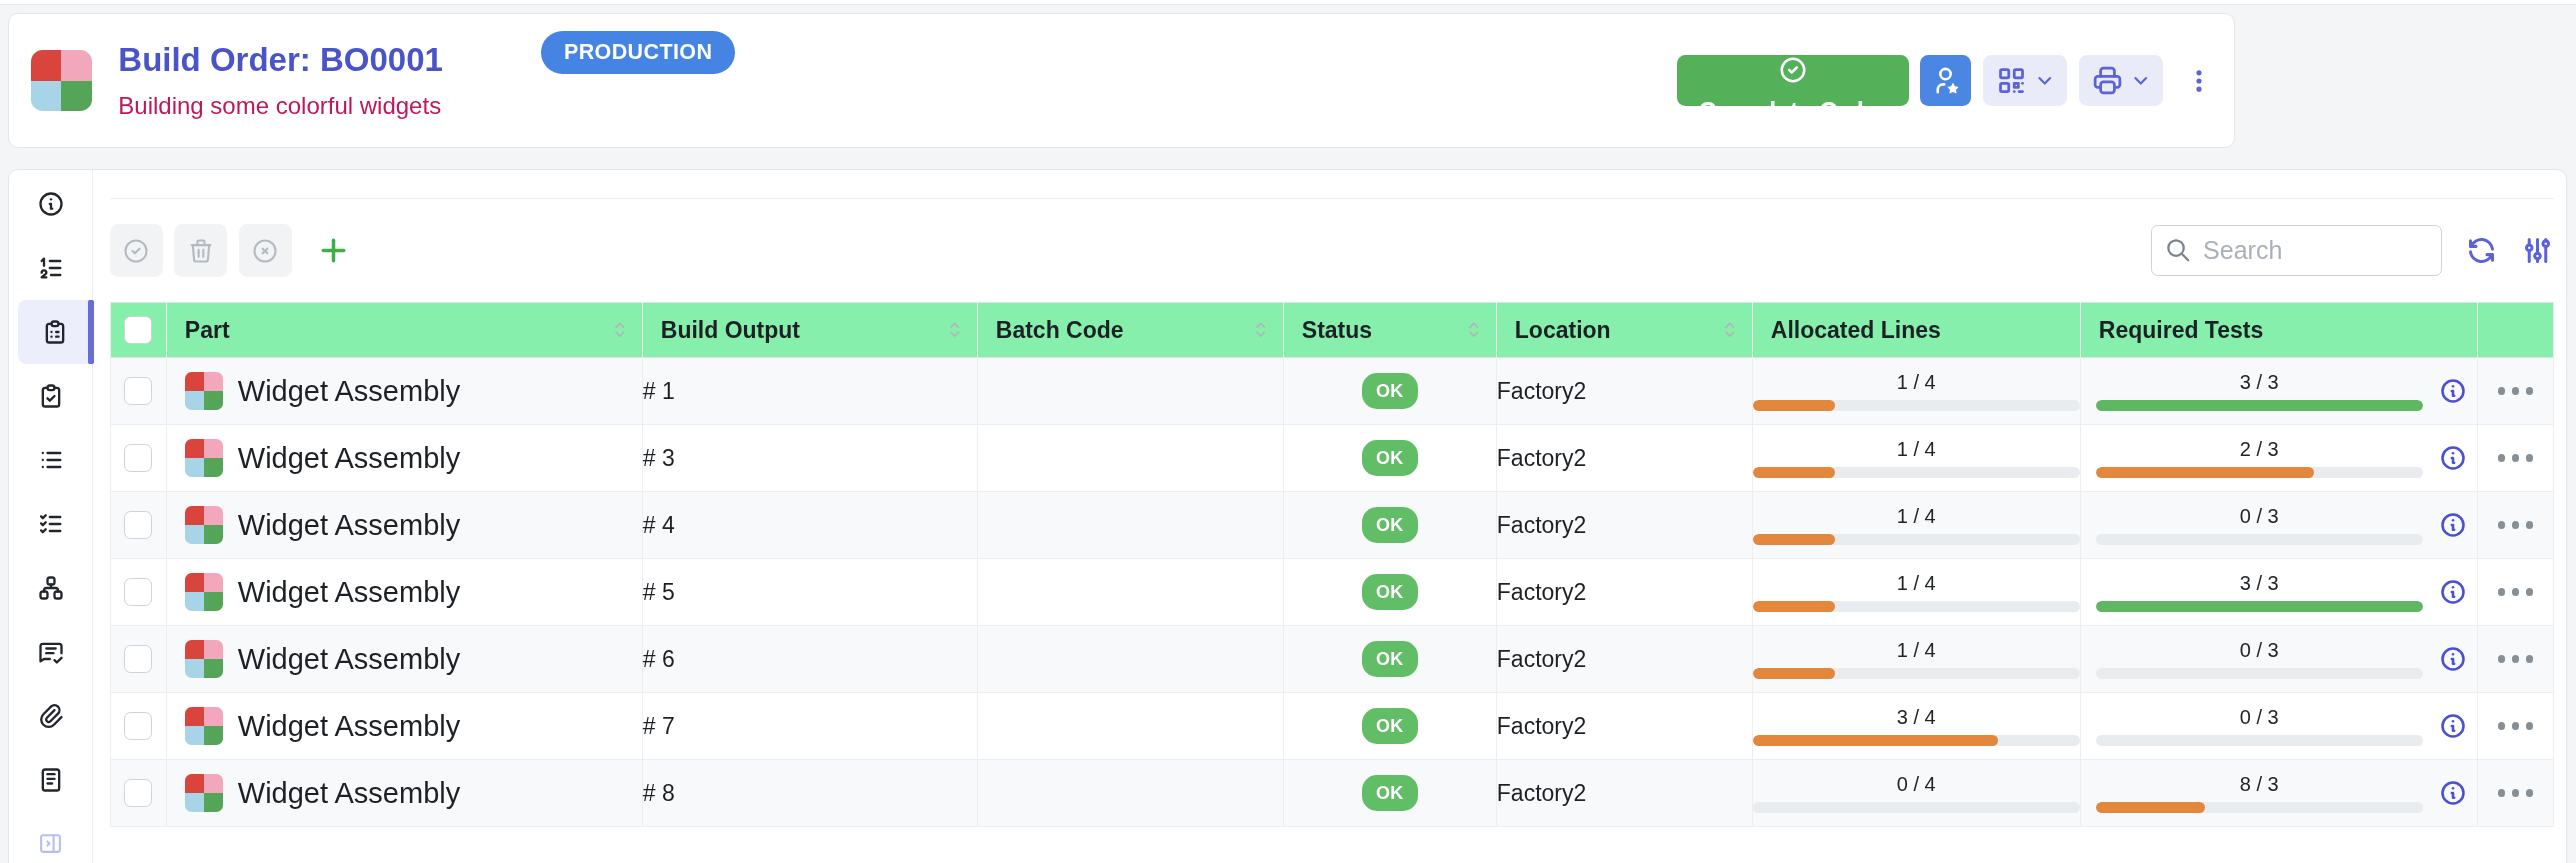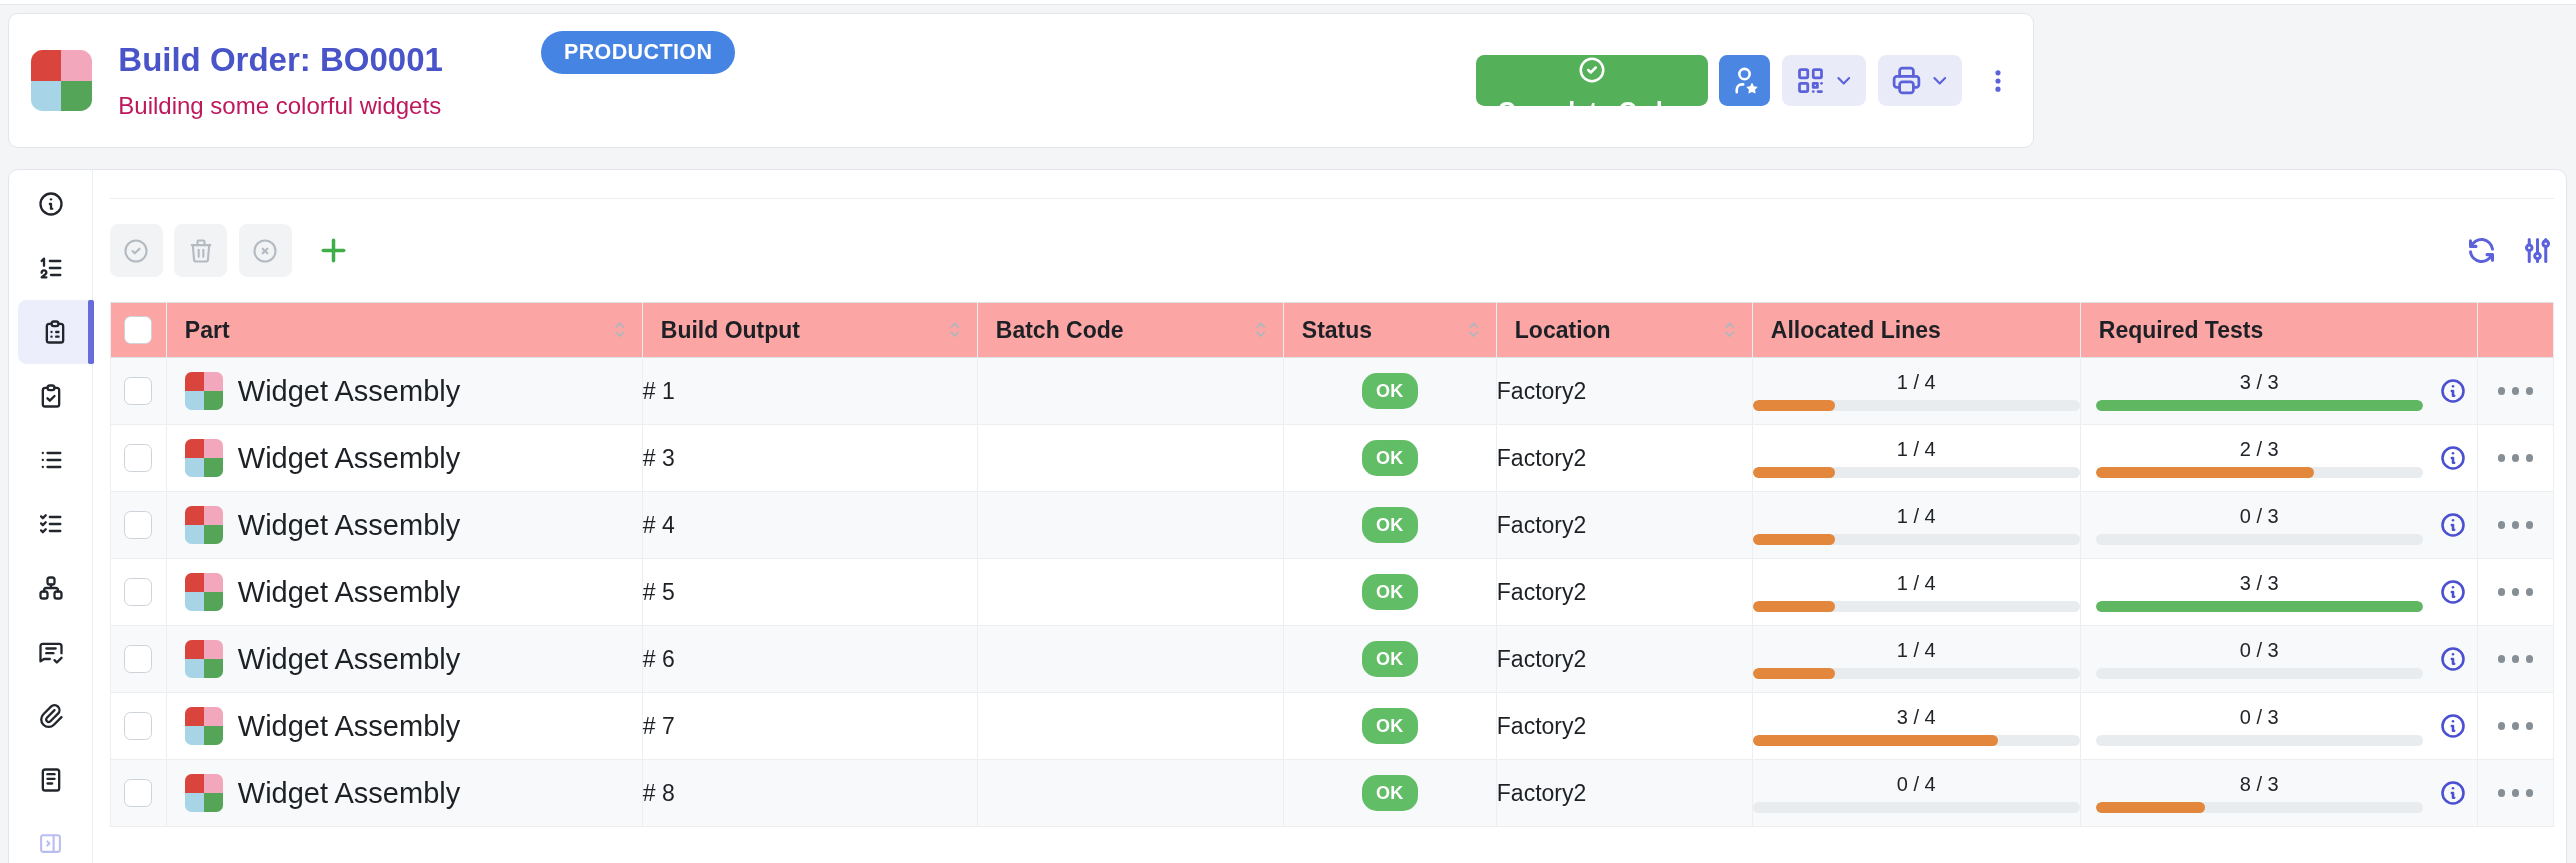--- a/index.html
+++ b/index.html
@@ -18,21 +18,21 @@
     background:#f4f5f7;
     color:#212529;
     font-size:23px;
     position:relative;
   }
   svg{display:block;}
   .top-strip{height:5px;background:#ffffff;border-bottom:1.7px solid #e7e9ec;}
 
   
   .header-card{
-    position:absolute;left:8.3px;top:13.2px;width:2026px;height:135px;
+    position:absolute;left:8.3px;top:13.2px;width:2227px;height:135px;
     background:#fff;border:1.7px solid #e2e5e9;border-radius:10px;
     display:flex;align-items:center;padding:0 21.5px;
   }
   .app-logo{width:61px;height:61px;border-radius:11.6px;overflow:hidden;
     display:grid;grid-template-columns:1fr 1fr;grid-template-rows:1fr 1fr;flex:none;}
   .q1{background:#d9453d;} .q2{background:#f3a7bd;} .q3{background:#a8d4e8;} .q4{background:#55a559;}
   .header-text{margin-left:26.5px;display:flex;flex-direction:column;gap:13.2px;}
   .page-title{font-size:33px;font-weight:bold;color:var(--primary-indigo);}
   .page-subtitle{font-size:24px;color:#be185d;}
   .status-pill{
@@ -83,21 +83,21 @@
     font-size:25px;font-family:inherit;color:#343a40;background:transparent;}
   .search-box input::placeholder{color:#a9b0b7;}
   .icon-ghost{border:none;background:transparent;color:var(--accent-indigo);
     margin-left:23px;cursor:pointer;display:flex;align-items:center;}
 
   
   .outputs-table{margin-top:25px;width:100%;border-collapse:collapse;table-layout:fixed;}
   .outputs-table th,.outputs-table td{border-right:1.7px solid #eceef0;padding:0;}
   .outputs-table th:last-child,.outputs-table td:last-child{border-right:none;}
   .outputs-table{border:1.7px solid #eceef0;border-top:1.7px solid #dfe3e7;}
-  thead tr{height:55px;border-bottom:1.7px solid #dfe3e7;background:#fca5a5;}
+  thead tr{height:55px;border-bottom:1.7px solid #dfe3e7;background:#86efac;}
   th{font-size:23px;font-weight:bold;color:#1d2125;text-align:left;}
   .th-inner{display:flex;align-items:center;padding:0 11.6px 0 18px;}
   .th-inner .sort-icon{margin-left:auto;color:#b0b6bd;}
   tbody tr{height:67px;border-bottom:1.7px solid #eceef0;}
   tbody tr:nth-child(odd){background:#f8f9fa;}
   tbody tr:nth-child(even){background:#ffffff;}
 
   .col-check{width:56px;} .col-part{width:476px;} .col-output{width:335px;}
   .col-batch{width:306px;} .col-status{width:213px;} .col-location{width:256px;}
   .col-alloc{width:328px;} .col-tests{width:397px;} .col-actions{width:76px;}
@@ -353,20 +353,29 @@
       </button>
       <button class="tool-btn tool-plus">
         <span>
           <svg width="35" height="35" viewBox="0 0 24 24" fill="none" stroke="currentColor" stroke-width="2.4" stroke-linecap="round" stroke-linejoin="round">
               <path d="M12 5v14"></path>
               <path d="M5 12h14"></path>
             </svg>
         </span>
       </button>
       <div class="toolbar-spacer"></div>
+      <div class="search-box">
+        <span>
+          <svg width="26.5" height="26.5" viewBox="0 0 24 24" fill="none" stroke="currentColor" stroke-width="2" stroke-linecap="round" stroke-linejoin="round">
+              <circle cx="10" cy="10" r="7"></circle>
+              <path d="M21 21l-6-6"></path>
+            </svg>
+        </span>
+        <input type="text" placeholder="Search" style="">
+      </div>
       <button class="icon-ghost">
         <span>
           <svg width="33" height="33" viewBox="0 0 24 24" fill="none" stroke="currentColor" stroke-width="2.2" stroke-linecap="round" stroke-linejoin="round">
               <path d="M20 11A8.1 8.1 0 0 0 4.5 9"></path>
               <path d="M4 5v4h4"></path>
               <path d="M4 13a8.1 8.1 0 0 0 15.5 2"></path>
               <path d="M20 19v-4h-4"></path>
             </svg>
         </span>
       </button>

